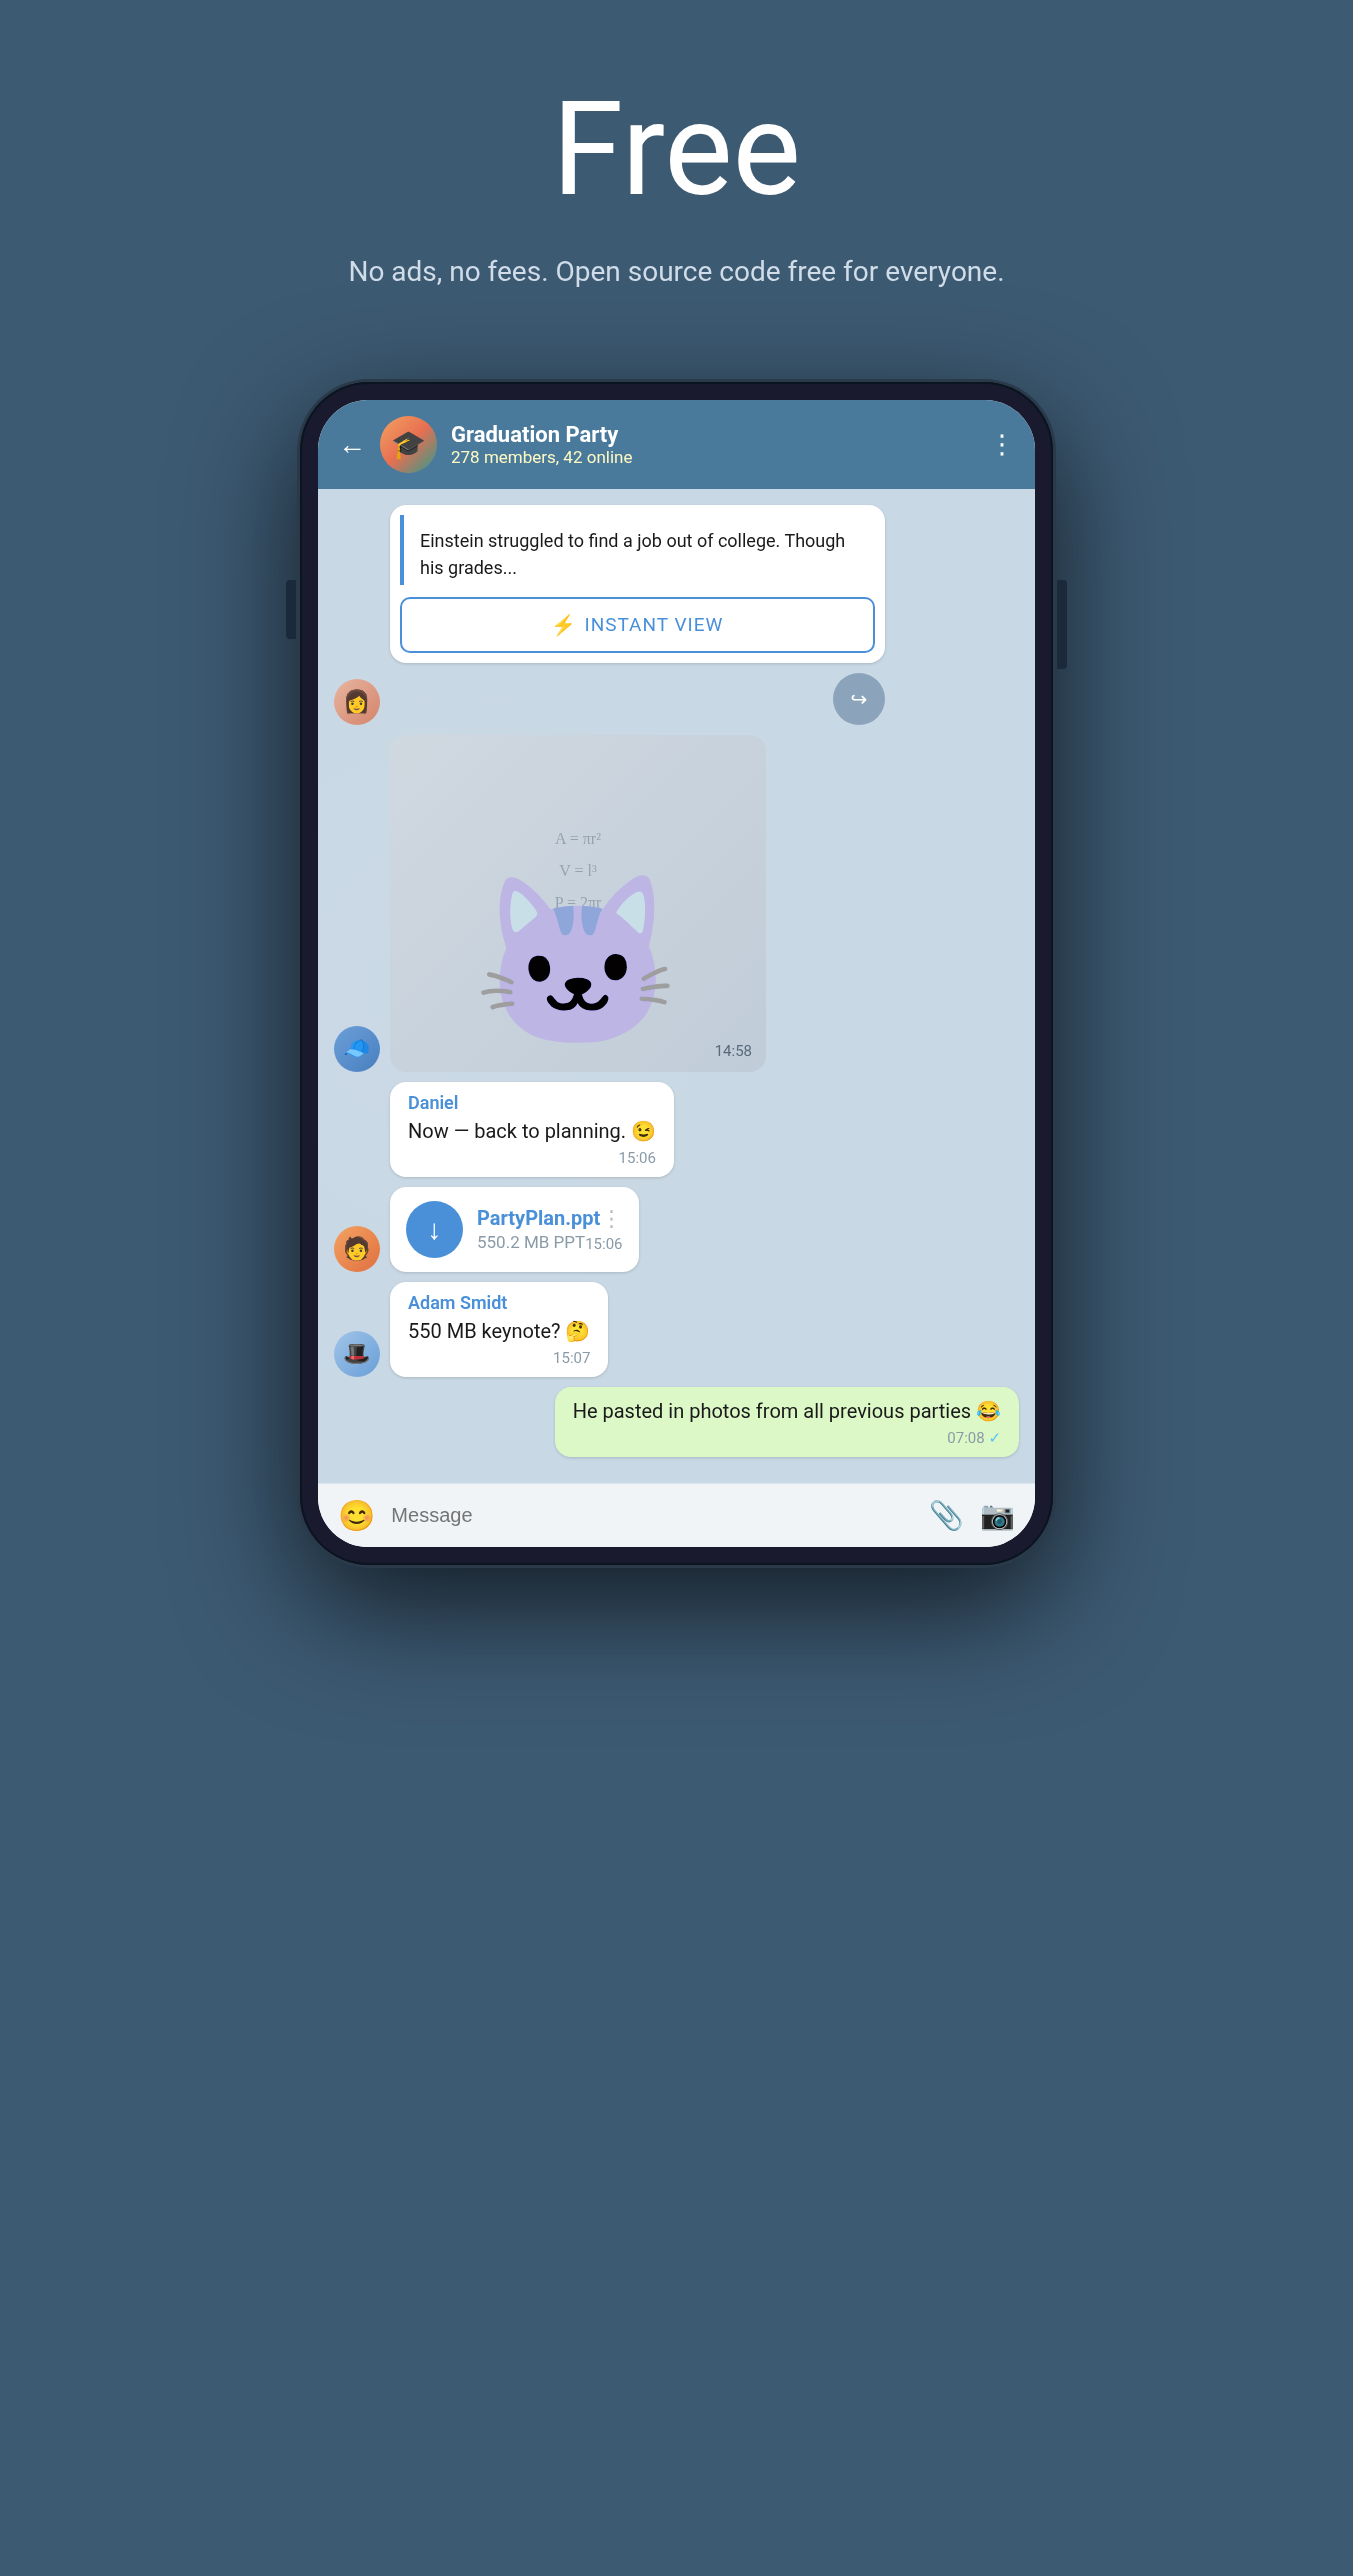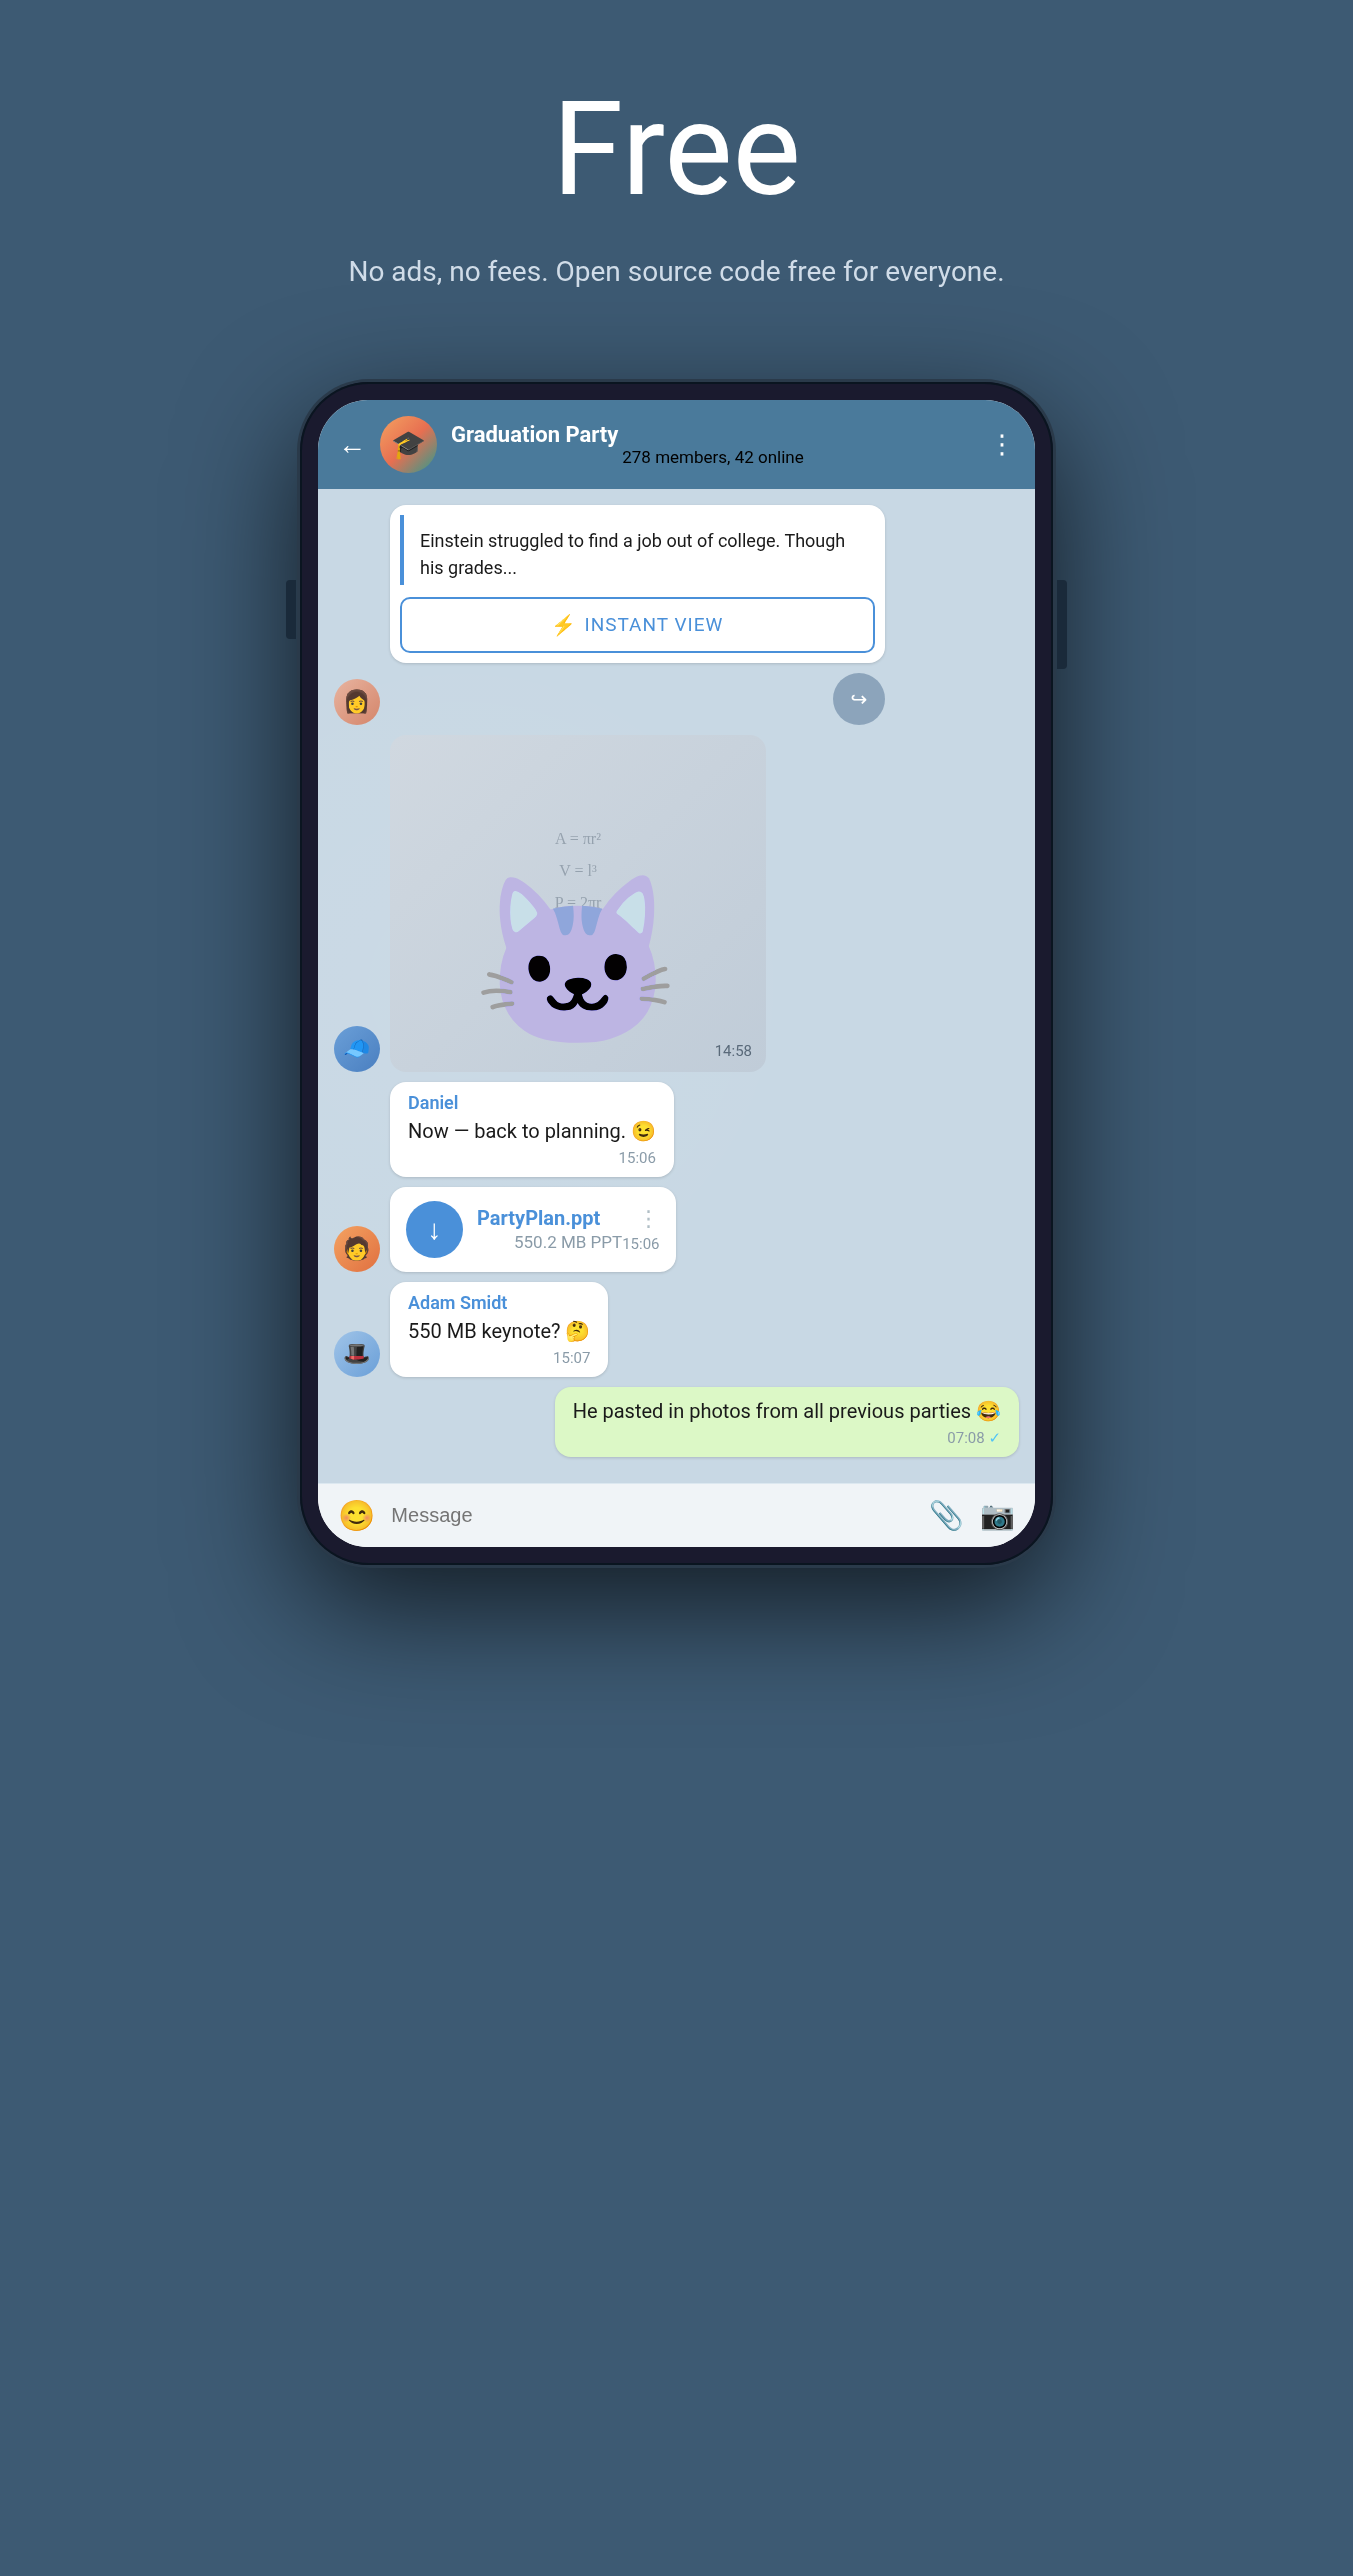--- a/index.html
+++ b/index.html
@@ -108,23 +108,22 @@
     }
     .header-info {
       flex: 1;
     }
     .header-name {
       color: #ffffff;
       font-size: 22px;
       font-weight: 700;
     }
     .header-status {
-      color: #000000;
+      color: #fef9c3;
       font-size: 17px;
-      text-align: center;
     }
     .header-more {
       color: #ffffff;
       font-size: 26px;
       cursor: pointer;
     }
 
     
     .chat-body {
       background: #c8d8e4;
@@ -322,21 +321,20 @@
     }
     .file-name {
       color: #4a90d9;
       font-size: 20px;
       font-weight: 700;
     }
     .file-meta-row {
       display: flex;
       justify-content: space-between;
       align-items: center;
-      margin-left: 37px;
     }
     .file-size {
       color: #8a9ba8;
       font-size: 17px;
     }
     .file-more {
       color: #b0bec5;
       font-size: 22px;
       cursor: pointer;
     }

